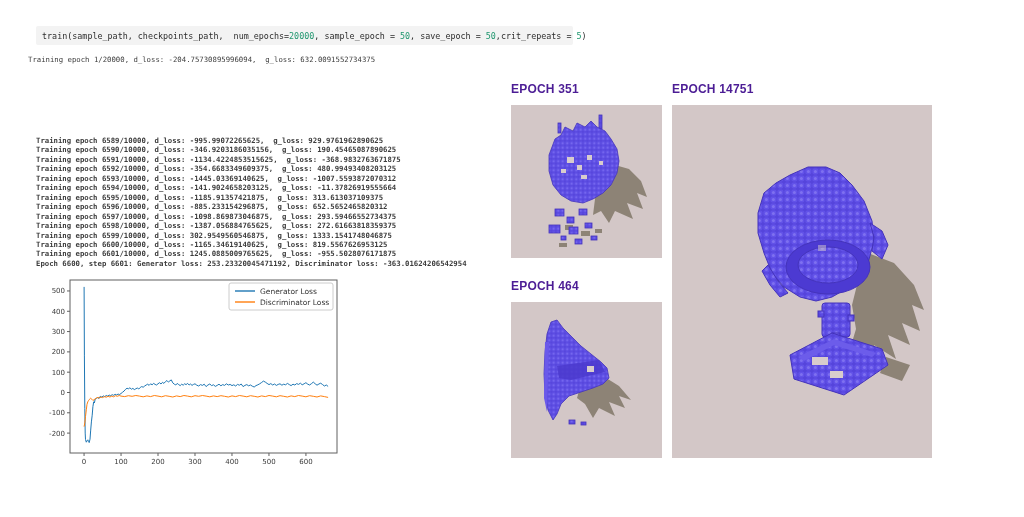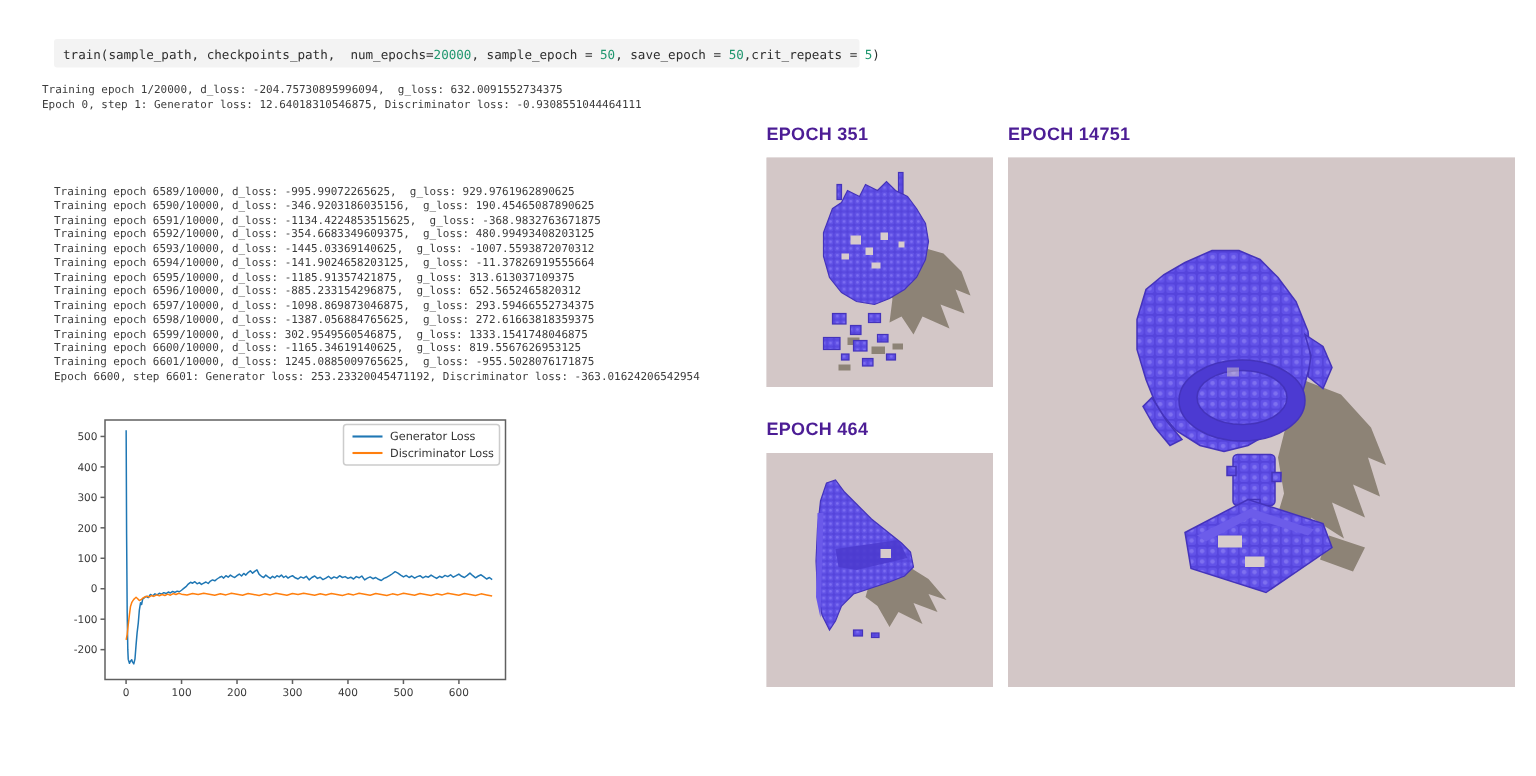--- a/index.html
+++ b/index.html
@@ -1,52 +1,52 @@
 <!DOCTYPE html>
 <html><head>
 <meta charset="utf-8">
 <style>
   html,body{margin:0;padding:0;background:#ffffff;}
-  .screen{position:relative;width:1024px;height:517px;background:#ffffff;overflow:hidden;
+  .screen{position:relative;width:932px;height:517px;background:#ffffff;overflow:hidden;
           font-family:"Liberation Sans",sans-serif;}
 
   
   .code-cell{position:absolute;left:36px;top:26px;width:537px;height:19px;
              background:#f3f3f3;border-radius:2px;display:flex;align-items:center;
              padding:0 6px;box-sizing:border-box;}
   .code-cell code{font-family:"DejaVu Sans Mono",monospace;font-size:8.4px;
                   color:#2d2d2d;white-space:pre;}
   .code-cell .tok-number{color:#20976f;}
 
   
   .out-block{position:absolute;left:28px;top:55px;font-family:"DejaVu Sans Mono",monospace;
              font-size:7.3px;line-height:10px;color:#3c3c3c;white-space:pre;}
-  .log-block{position:absolute;left:36px;top:123px;font-family:"DejaVu Sans Mono",monospace;
-             font-size:7.3px;line-height:9.45px;color:#3c3c3c;white-space:pre;}
+  .log-block{position:absolute;left:36px;top:136px;font-family:"DejaVu Sans Mono",monospace;
+             font-size:7.3px;line-height:9.45px;color:#3c3c3c;white-space:pre;font-weight:bold;}
 
   
   .chart-wrap{position:absolute;left:26px;top:272px;width:318px;height:196px;}
   .chart-wrap svg{display:block;}
 
   
   .epoch-label{position:absolute;font-size:12px;font-weight:700;color:#4c1d95;
                letter-spacing:.2px;}
   .voxel{position:absolute;background:#d3c7c7;}
   .voxel svg{display:block;width:100%;height:100%;}
 </style>
 </head>
 <body>
 
 <div class="screen">
 
   <div class="code-cell">
     <code id="code-line"><span class="tok-plain">train(sample_path, checkpoints_path,  num_epochs=</span><span class="tok-number">20000</span><span class="tok-plain">, sample_epoch = </span><span class="tok-number">50</span><span class="tok-plain">, save_epoch = </span><span class="tok-number">50</span><span class="tok-plain">,crit_repeats = </span><span class="tok-number">5</span><span class="tok-plain">)</span></code>
   </div>
 
-  <div class="out-block" id="initial-output"><div>Training epoch 1/20000, d_loss: -204.75730895996094,  g_loss: 632.0091552734375</div><div>Epoch 0, step 1: Generator loss: 12.64018310546875, Discriminator loss: -0.9308551044464111</div></div>
+  <div class="out-block" id="initial-output"><div>Training epoch 1/20000, d_loss: -204.75730895996094,  g_loss: 632.0091552734375</div></div>
 
   <div class="log-block" id="training-log"><div>Training epoch 6589/10000, d_loss: -995.99072265625,  g_loss: 929.9761962890625</div><div>Training epoch 6590/10000, d_loss: -346.9203186035156,  g_loss: 190.45465087890625</div><div>Training epoch 6591/10000, d_loss: -1134.4224853515625,  g_loss: -368.9832763671875</div><div>Training epoch 6592/10000, d_loss: -354.6683349609375,  g_loss: 480.99493408203125</div><div>Training epoch 6593/10000, d_loss: -1445.03369140625,  g_loss: -1007.5593872070312</div><div>Training epoch 6594/10000, d_loss: -141.9024658203125,  g_loss: -11.37826919555664</div><div>Training epoch 6595/10000, d_loss: -1185.91357421875,  g_loss: 313.613037109375</div><div>Training epoch 6596/10000, d_loss: -885.233154296875,  g_loss: 652.5652465820312</div><div>Training epoch 6597/10000, d_loss: -1098.869873046875,  g_loss: 293.59466552734375</div><div>Training epoch 6598/10000, d_loss: -1387.056884765625,  g_loss: 272.61663818359375</div><div>Training epoch 6599/10000, d_loss: 302.9549560546875,  g_loss: 1333.1541748046875</div><div>Training epoch 6600/10000, d_loss: -1165.34619140625,  g_loss: 819.5567626953125</div><div>Training epoch 6601/10000, d_loss: 1245.0885009765625,  g_loss: -955.5028076171875</div><div>Epoch 6600, step 6601: Generator loss: 253.23320045471192, Discriminator loss: -363.01624206542954</div></div>
 
   <div class="chart-wrap">
     <svg id="chart-svg" width="318" height="196" viewBox="0 0 318 196">
         <rect x="44" y="8" width="267" height="173" fill="#ffffff" stroke="#606060" stroke-width="1"></rect>
         <line x1="58.05263157894737" y1="181" x2="58.05263157894737" y2="184" stroke="#606060" stroke-width="1"></line>
         <text x="58.05263157894737" y="192" text-anchor="middle" font-size="7" fill="#3a3a3a" font-family="&quot;DejaVu Sans&quot;, sans-serif">0</text>
         <line x1="95.03324099722991" y1="181" x2="95.03324099722991" y2="184" stroke="#606060" stroke-width="1"></line>
         <text x="95.03324099722991" y="192" text-anchor="middle" font-size="7" fill="#3a3a3a" font-family="&quot;DejaVu Sans&quot;, sans-serif">100</text>

